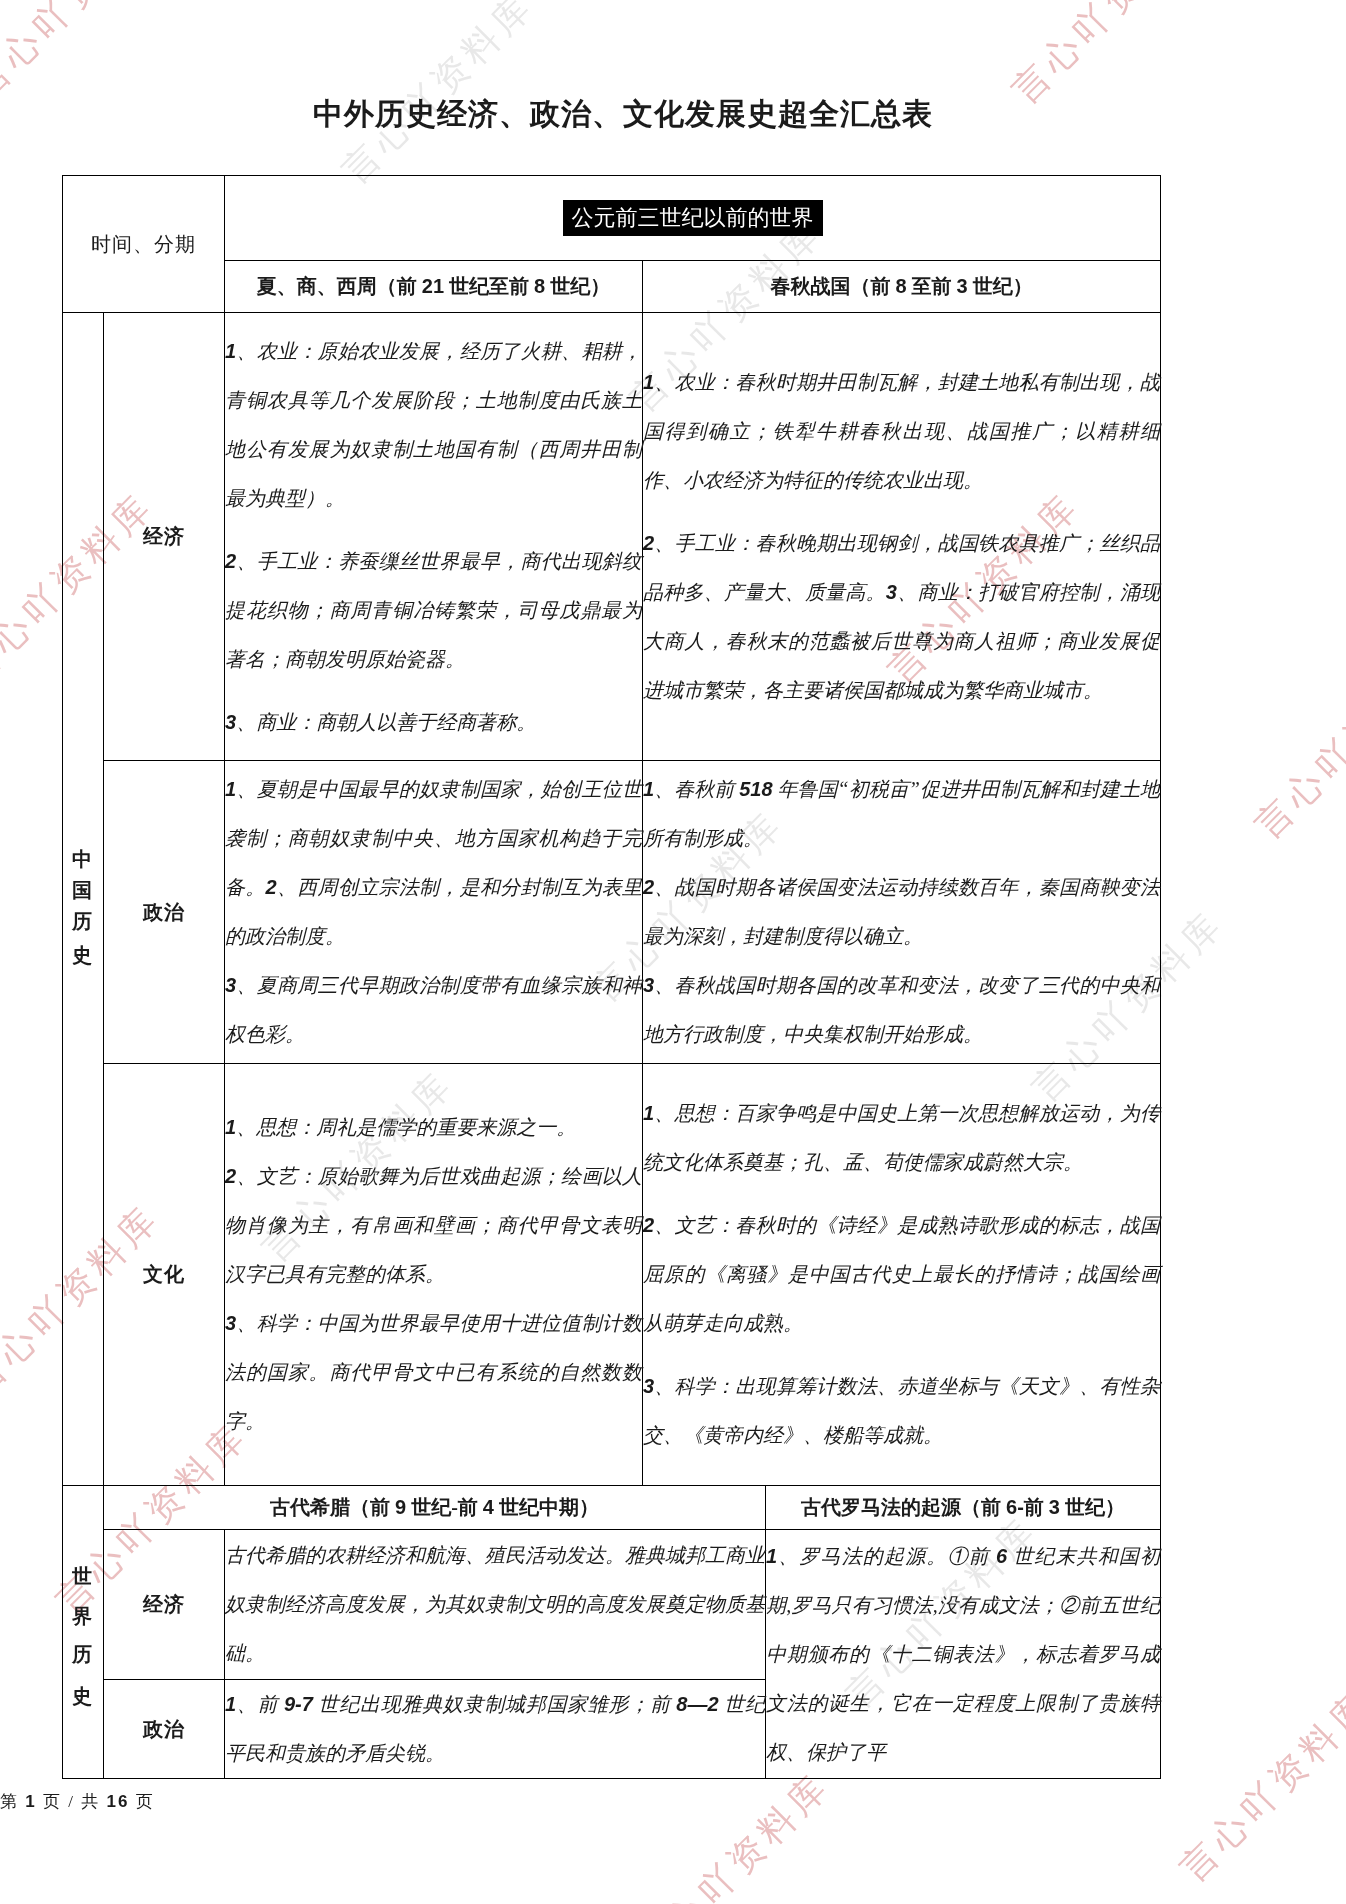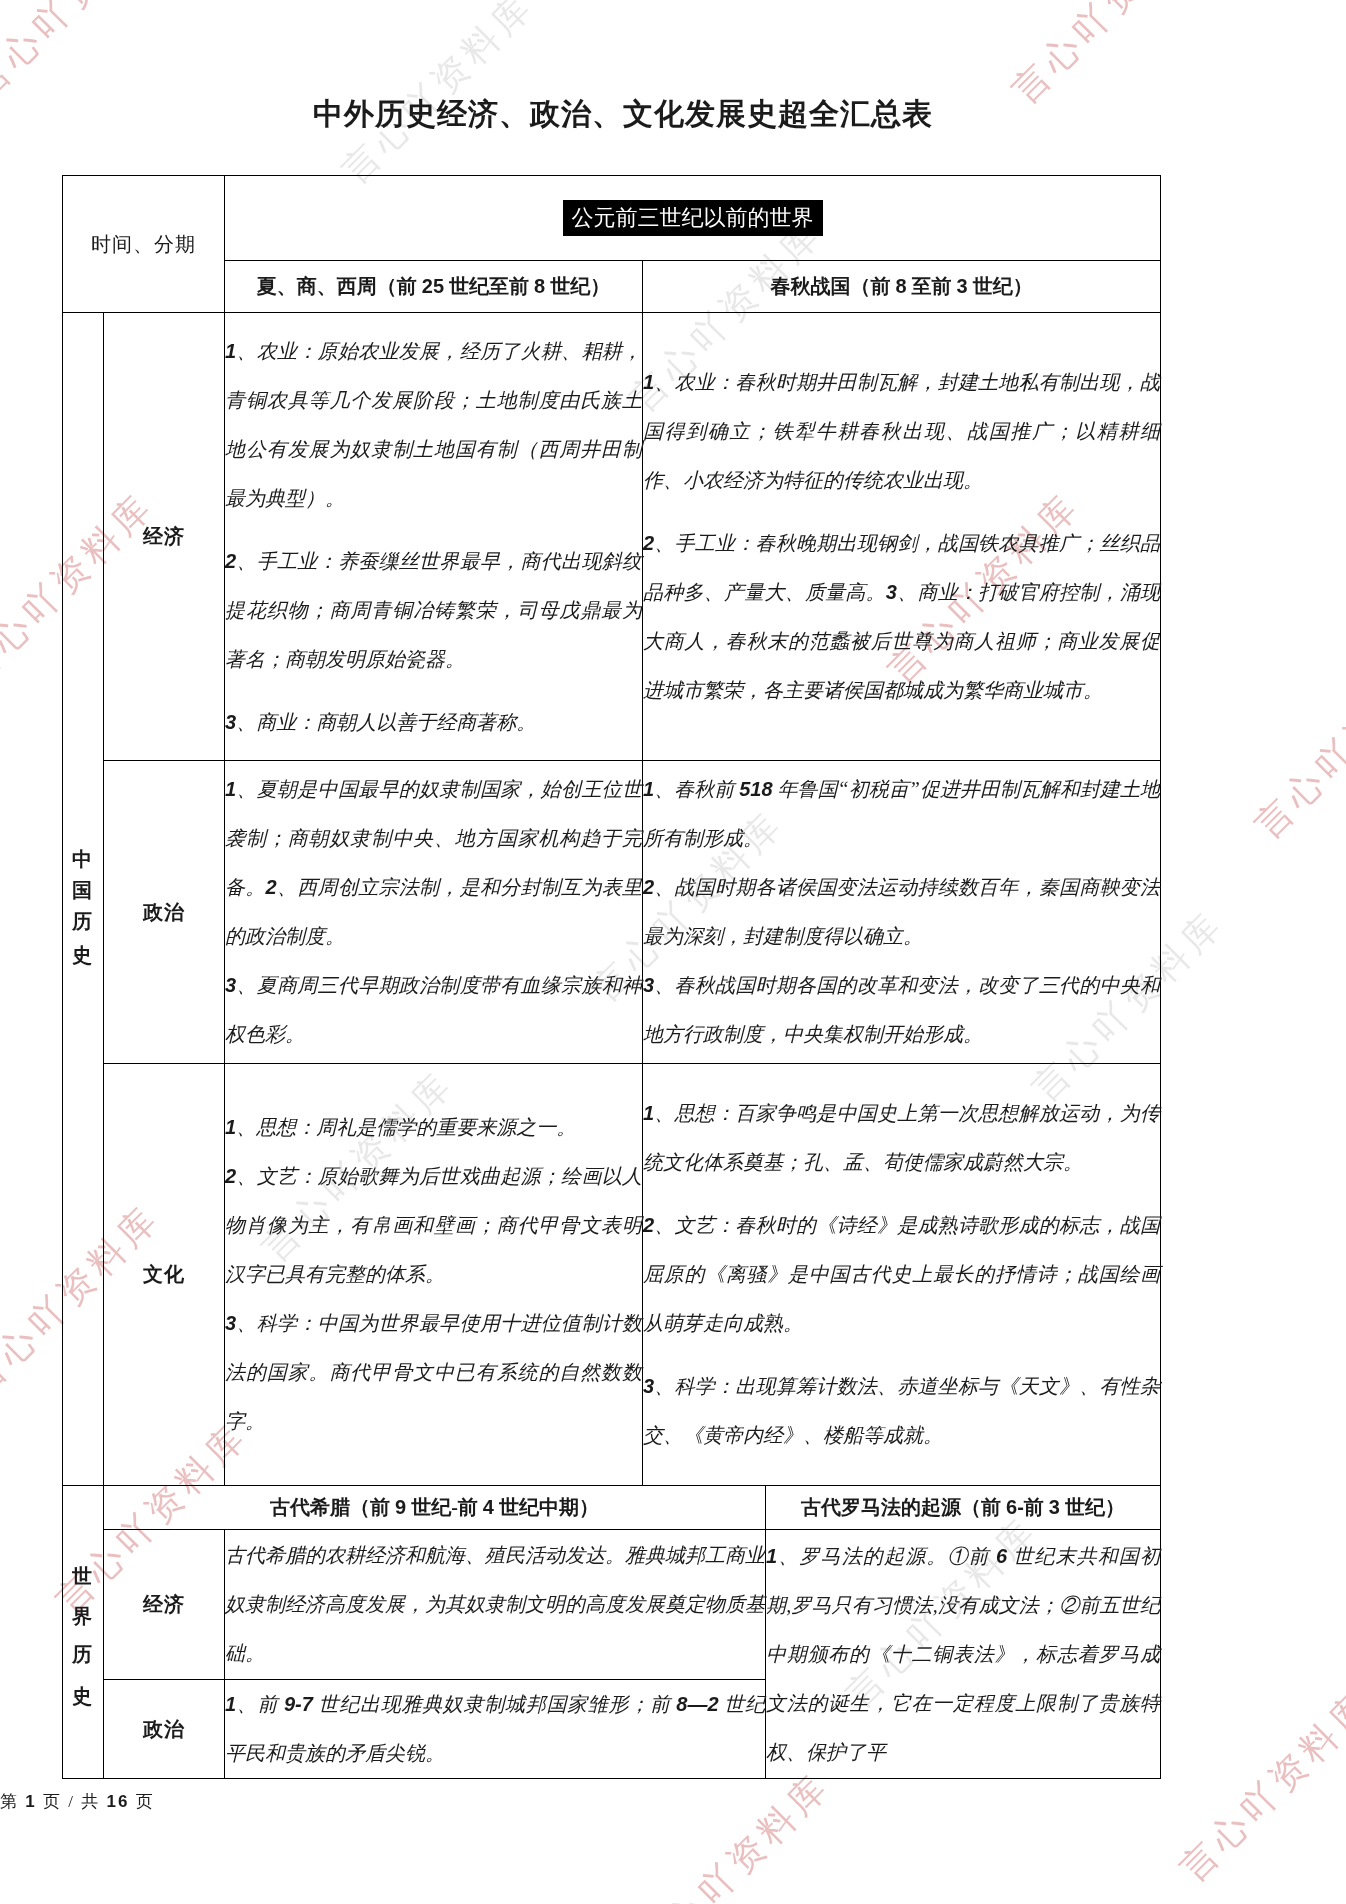--- a/index.html
+++ b/index.html
@@ -78,21 +78,21 @@
       <col style="width:395px">
   </colgroup>
   <tbody>
     <tr style="height:85px">
       <td colspan="2" rowspan="2" class="corner">时间、分期</td>
       <td colspan="3" class="banner-cell">
         <span class="banner" style="background-color: #000000;">公元前三世纪以前的世界</span>
       </td>
     </tr>
     <tr style="height:52px">
-      <td class="colhead">夏、商、西周（前 <b>25</b> 世纪至前 <b>8</b> 世纪）</td>
+      <td class="colhead">夏、商、西周（前 <b>21</b> 世纪至前 <b>8</b> 世纪）</td>
       <td colspan="2" class="colhead">春秋战国（前 <b>8</b> 至前 <b>3</b> 世纪）</td>
     </tr>
     <tr style="height:448px">
       <td rowspan="3" class="vcell">
         <span class="vtext vtext-cn">中国历史</span>
       </td>
       <td class="rowlabel">经济</td>
       <td class="content gap">
           <p><b>1</b>、农业：原始农业发展，经历了火耕、耜耕，青铜农具等几个发展阶段；土地制度由氏族土地公有发展为奴隶制土地国有制（西周井田制最为典型）。</p>
           <p><b>2</b>、手工业：养蚕缫丝世界最早，商代出现斜纹提花织物；商周青铜冶铸繁荣，司母戊鼎最为著名；商朝发明原始瓷器。</p>

